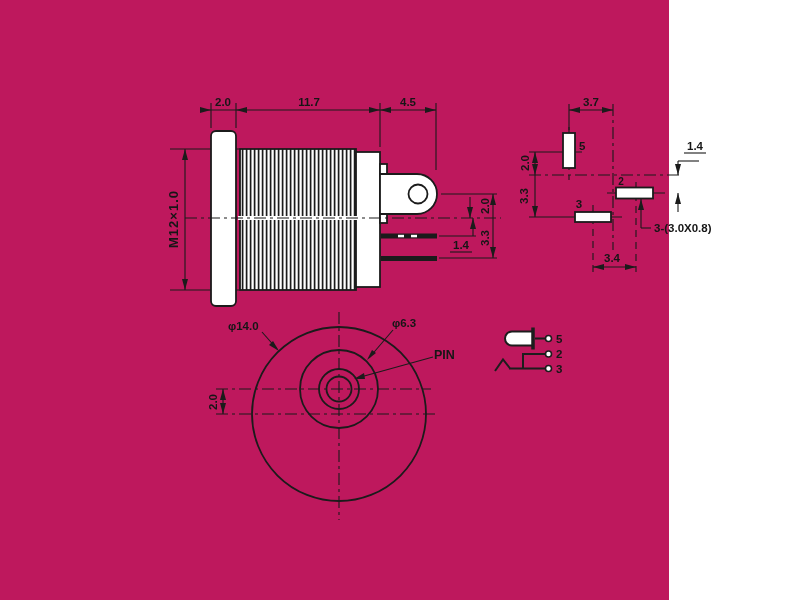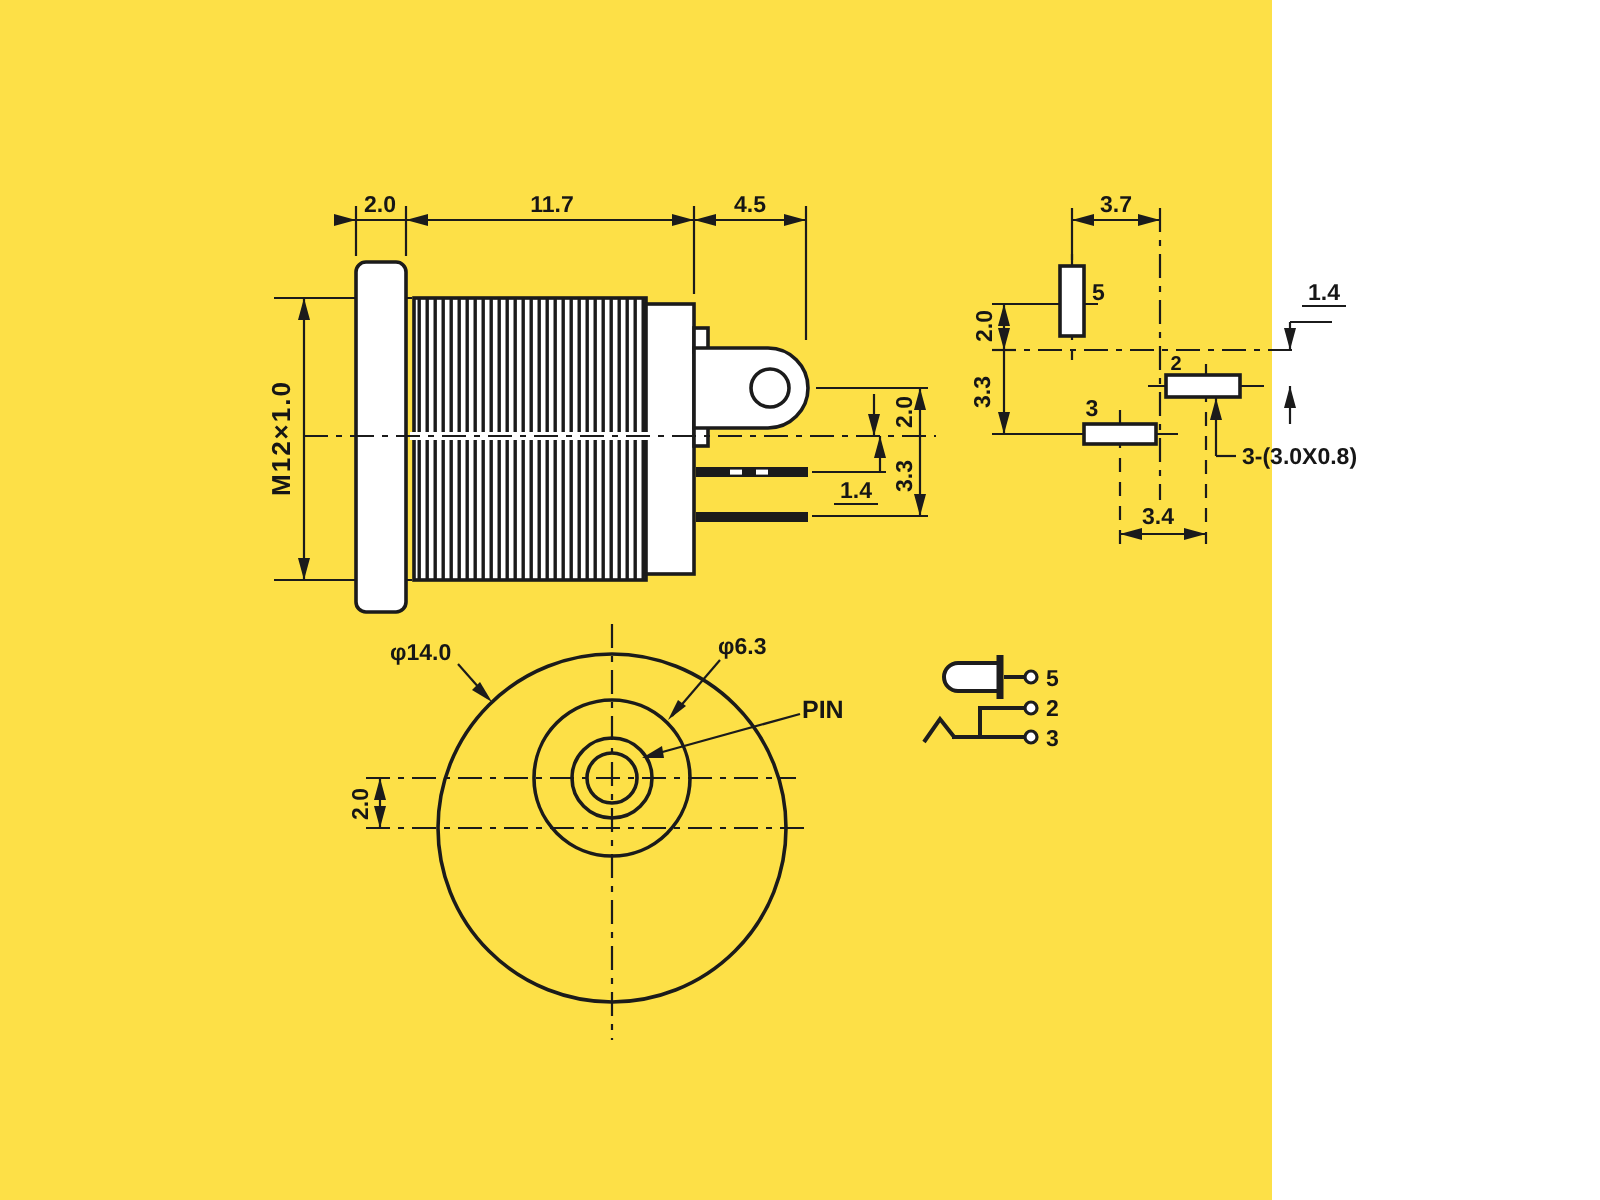--- a/index.html
+++ b/index.html
@@ -1,16 +1,16 @@
 <!DOCTYPE html>
 <html><head>
 <meta charset="utf-8">
 <style>
   html,body{margin:0;padding:0;width:800px;height:600px;background:#fff;overflow:hidden;}
-  .stage{width:636px;height:600px;background:#fde047;position:relative;}
+  .stage{width:636px;height:600px;background:#be185d;position:relative;padding-left:33px;}
   svg{display:block;}
   
   .ol{fill:#fff;stroke:#1b1b1b;stroke-width:1.8;}
   .ln{fill:none;stroke:#1b1b1b;stroke-width:1.8;}
   .thk{fill:#1b1b1b;stroke:none;}
   .gap{fill:#fff;stroke:none;}
   .dim{fill:none;stroke:#1b1b1b;stroke-width:1.1;}
   .cl{fill:none;stroke:#1b1b1b;stroke-width:1.1;stroke-dasharray:12 4 3 4;}
   .dsh{fill:none;stroke:#1b1b1b;stroke-width:1.1;stroke-dasharray:7 5;}
   .wcase{fill:none;stroke:#fff;stroke-width:4;}

